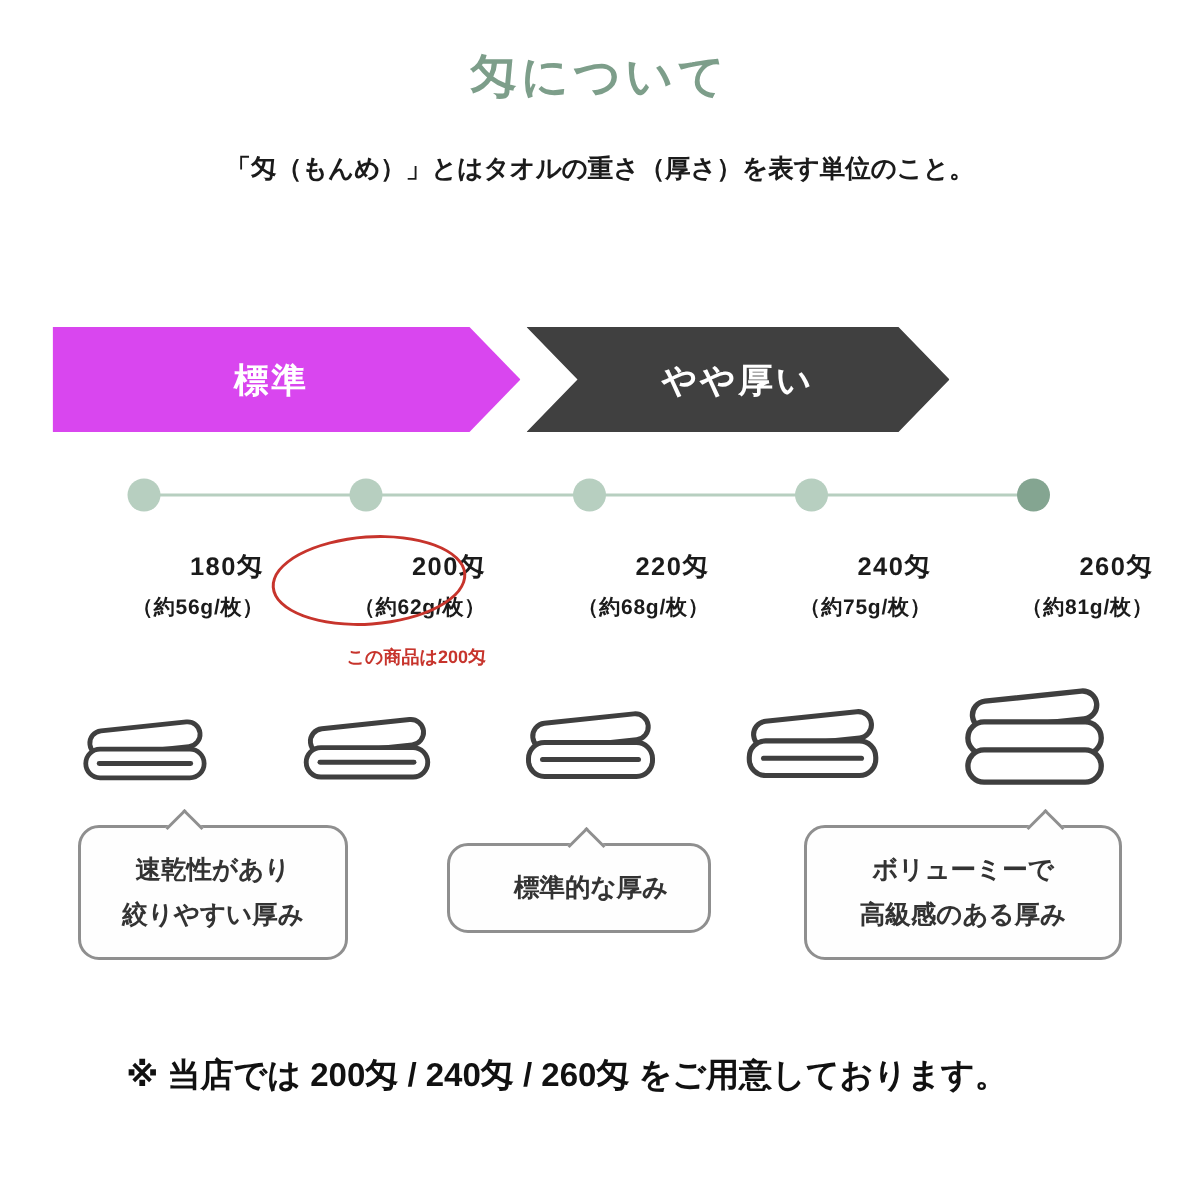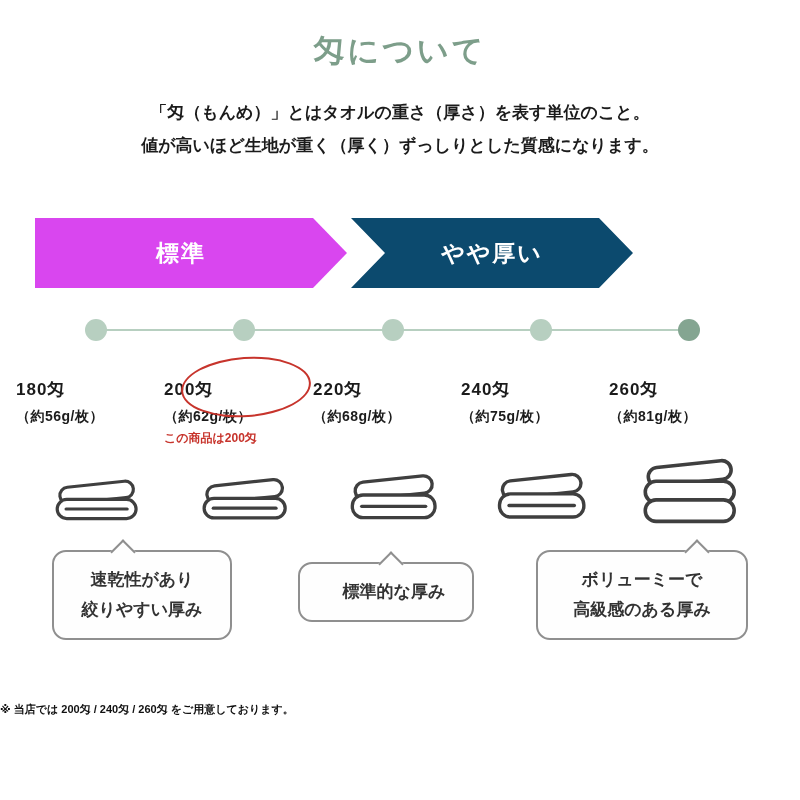--- a/index.html
+++ b/index.html
@@ -26,66 +26,65 @@
     height:100%;display:flex;align-items:center;justify-content:center;
     color:#ffffff;font-size:23px;font-weight:700;letter-spacing:2px;
   }
   .seg1{width:312px;clip-path:polygon(0 0,calc(100% - 34px) 0,100% 50%,calc(100% - 34px) 100%,0 100%);padding-right:20px;box-sizing:border-box;}
   .seg2{width:282px;clip-path:polygon(0 0,calc(100% - 34px) 0,100% 50%,calc(100% - 34px) 100%,0 100%,34px 50%);padding-right:10px;padding-left:10px;box-sizing:border-box;}
   .seg3{width:116px;clip-path:polygon(0 0,100% 0,100% 100%,0 100%,34px 50%);padding-left:24px;box-sizing:border-box;}
   
   .tl-line{position:absolute;top:329px;left:96px;width:593px;height:2px;}
   .dot{position:absolute;top:319px;width:22px;height:22px;border-radius:50%;}
   
-  .col{position:absolute;top:378px;width:160px;text-align:left;}
+  .col{position:absolute;top:366px;width:160px;text-align:right;}
   .momme{font-size:17px;font-weight:700;letter-spacing:1px;}
   .gram{font-size:14px;font-weight:600;margin-top:7px;letter-spacing:0.5px;}
   .ellipse{
     position:absolute;top:357px;left:181px;width:126px;height:56px;
     border:2px solid #c7342c;border-radius:50%;transform:rotate(-4deg);
   }
   .prod-note{
-    position:absolute;top:430px;left:164px;width:160px;text-align:left;
+    position:absolute;top:430px;left:164px;width:160px;text-align:right;
     color:#c7342c;font-size:12px;font-weight:600;
   }
   
   .towel-wrap{position:absolute;top:446px;width:160px;height:84px;display:flex;align-items:flex-end;justify-content:center;}
   
   .bubble{
     position:absolute;border:2px solid #8f8f8f;border-radius:14px;background:#fefefe;
     padding:13px 8px;text-align:center;font-size:17px;font-weight:700;
     line-height:1.75;color:#333;box-sizing:border-box;
   }
   .pointer{
     position:absolute;top:-9px;width:16px;height:16px;background:#fefefe;
     border-left:2px solid #8f8f8f;border-top:2px solid #8f8f8f;
     transform:rotate(45deg);
   }
   .footnote{
     position:absolute;top:702px;left:0;width:800px;box-sizing:border-box;
-    padding-right:44px;text-align:left;font-size:11px;font-weight:600;color:#111;
+    padding-right:44px;text-align:center;font-size:22px;font-weight:600;color:#111;
   }
 </style>
 </head>
 <body>
 
 <div class="canvas">
 
   <h1 class="title">匁について</h1>
 
   <div class="desc">
     <div>「匁（もんめ）」とはタオルの重さ（厚さ）を表す単位のこと。</div>
-    <div>値が高いほど生地が重く（厚く）ずっしりとした質感になります。</div>
   </div>
 
   <div class="banner">
     <div class="seg seg1" style="background-color: #d946ef;">
       <span>標準</span>
     </div>
-    <div class="seg seg2" style="background-color: #0c4a6e;">
+    <div class="seg seg2" style="background-color: #404040;">
       <span>やや厚い</span>
     </div>
   </div>
 
   <div class="tl-line" style="background-color: rgb(183, 207, 192);"></div>
   <div class="dot" style="left: 85px; background-color: rgb(183, 207, 192);"></div>
   <div class="dot" style="left: 233px; background-color: rgb(183, 207, 192);"></div>
   <div class="dot" style="left: 382px; background-color: rgb(183, 207, 192);"></div>
   <div class="dot" style="left: 530px; background-color: rgb(183, 207, 192);"></div>
   <div class="dot" style="left: 678px; background-color: rgb(132, 165, 145);"></div>

